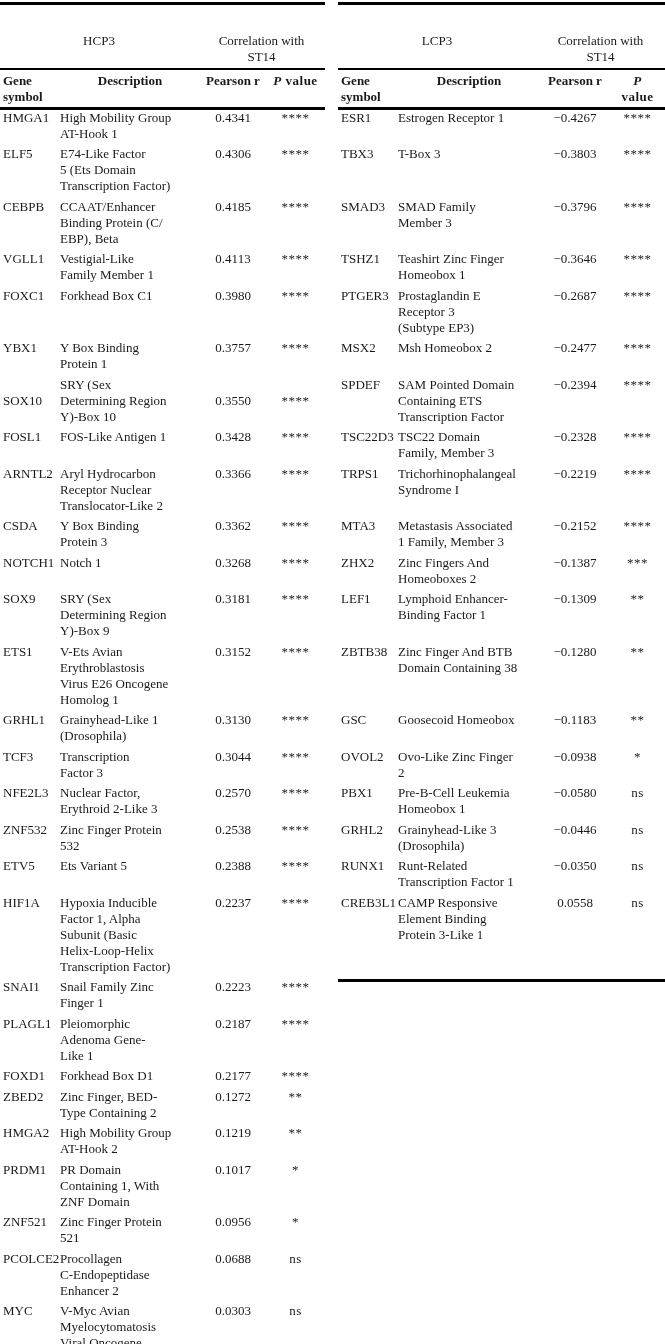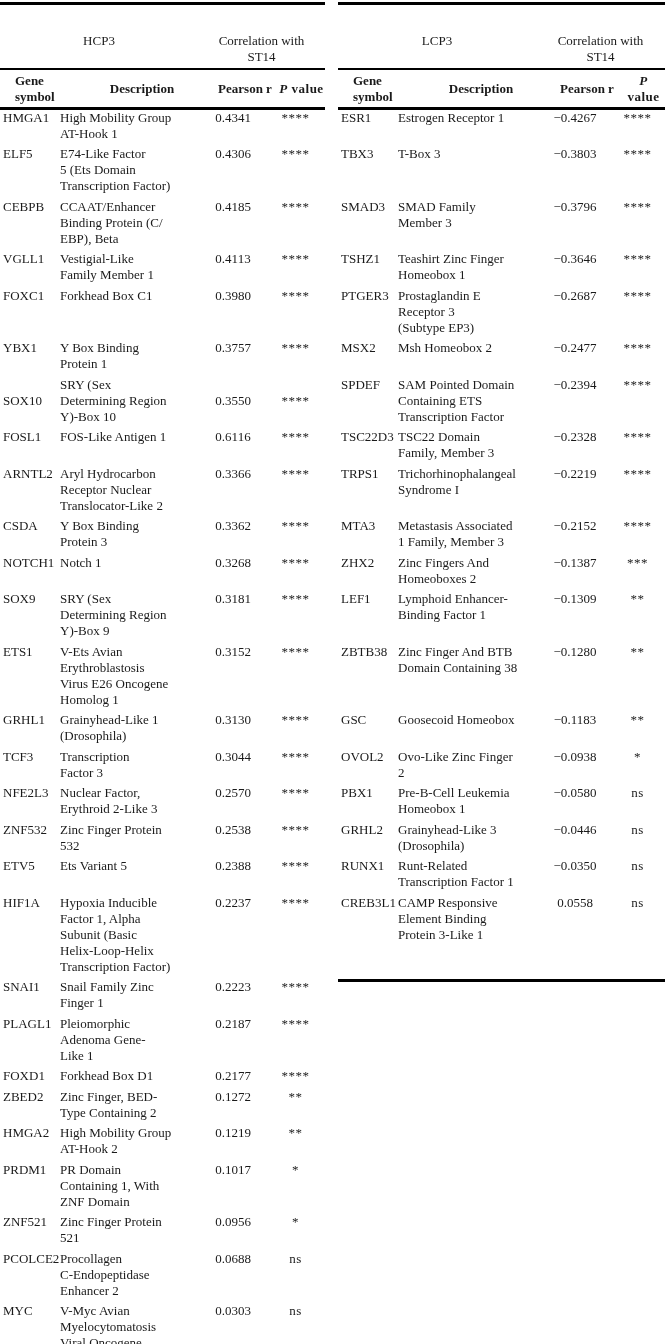--- a/index.html
+++ b/index.html
@@ -17,21 +17,21 @@
   .gtable.right { width: 327px; }
 
   .rule { background: #000; width: 100%; }
   .rule.heavy { height: 3px; }
   .rule.mid { height: 1.5px; }
 
   .group-row { display: flex; padding: 4px 0 3px 0; font-weight: normal; margin-top: 24px; }
   .group-left { width: 198px; text-align: center; }
   .group-right { flex: 1; text-align: center; white-space: pre-line; }
 
-  .col-row { display: flex; align-items: center; padding: 3px 0 2px 0; font-weight: bold; margin-left: 12px; }
+  .col-row { display: flex; align-items: flex-start; padding: 3px 0 2px 0; font-weight: bold; }
   .col-row .gene { white-space: pre-line; }
 
   .cell.gene    { width: 60px;  padding-left: 3px; }
   .cell.desc    { width: 140px; white-space: pre-line; }
   .cell.pearson { width: 66px;  text-align: center; }
   .cell.pvalue  { flex: 1;      text-align: center; letter-spacing: 0.5px; }
   .gtable.right .cell.desc { width: 142px; }
   .gtable.right .cell.pearson { width: 70px; }
 
   .pi { font-style: italic; font-weight: bold; }
@@ -109,21 +109,21 @@
     <div class="cell gene">SOX10</div>
     <div class="cell desc">SRY (Sex
 Determining Region
 Y)-Box 10</div>
     <div class="cell pearson">0.3550</div>
     <div class="cell pvalue">****</div>
   </div>
           <div class="row" style="min-height: 36.5px;">
     <div class="cell gene">FOSL1</div>
     <div class="cell desc">FOS-Like Antigen 1</div>
-    <div class="cell pearson">0.6116</div>
+    <div class="cell pearson">0.3428</div>
     <div class="cell pvalue">****</div>
   </div>
           <div class="row" style="min-height: 52.5px;">
     <div class="cell gene">ARNTL2</div>
     <div class="cell desc">Aryl Hydrocarbon
 Receptor Nuclear
 Translocator-Like 2</div>
     <div class="cell pearson">0.3366</div>
     <div class="cell pvalue">****</div>
   </div>

